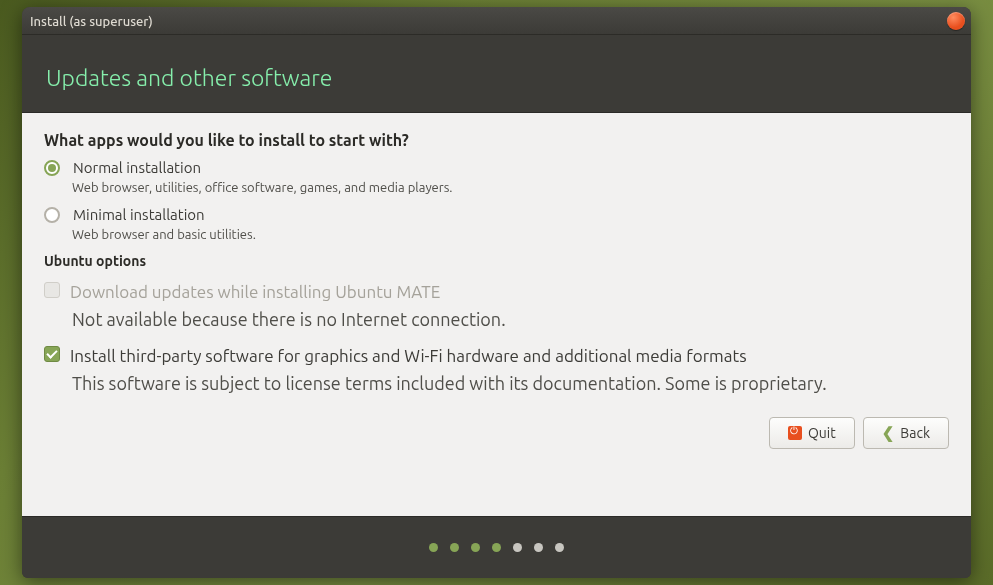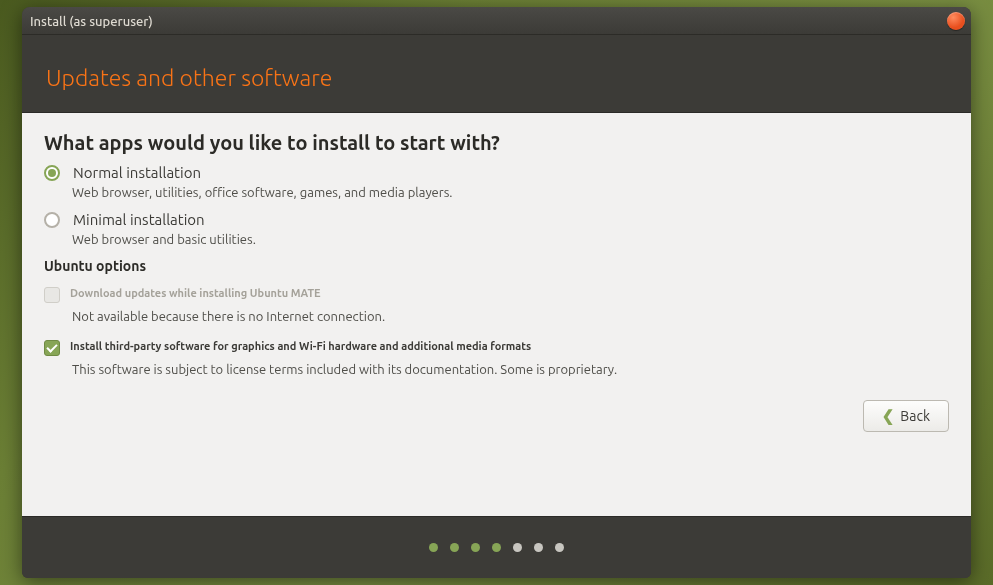--- a/index.html
+++ b/index.html
@@ -51,34 +51,34 @@
       background: radial-gradient(circle at 35% 30%, #ff8b5e, #e84f1e 60%);
       border-radius: 50%;
       cursor: pointer;
       box-shadow: inset 0 1px 1px rgba(255,255,255,0.3), 0 1px 1px rgba(0,0,0,0.4);
     }
     .header {
       padding: 30px 24px 22px 24px;
       background: #3c3b37;
     }
     .header-title {
-      color: #f97316;
+      color: #86efac;
       font-size: 23px;
       font-weight: 300;
     }
     .content {
       background: #f2f1f0;
       flex: 1;
       padding: 18px 22px 18px 22px;
       color: #3c3b37;
       border-top: 1px solid #2b2a27;
     }
     .section-title {
       font-weight: bold;
-      font-size: 20px;
+      font-size: 16px;
       margin-bottom: 10px;
       color: #2c2b27;
     }
     .option-row {
       display: flex;
       align-items: center;
       gap: 13px;
       margin-bottom: 4px;
       cursor: pointer;
     }
@@ -151,30 +151,29 @@
       position: absolute;
       left: 4px;
       top: 1px;
       width: 4px;
       height: 8px;
       border: solid white;
       border-width: 0 2px 2px 0;
       transform: rotate(45deg);
     }
     .checkbox-label {
-      font-size: 11px;
+      font-size: 17px;
       color: #3c3b37;
       line-height: 1.3;
-      font-weight: bold;
     }
     .checkbox-label.disabled {
       color: #a5a29a;
     }
     .checkbox-desc {
-      font-size: 13px;
+      font-size: 18px;
       color: #4f4e49;
       margin-left: 28px;
       margin-bottom: 16px;
     }
     .button-bar {
       display: flex;
       justify-content: flex-end;
       gap: 8px;
       margin-top: 24px;
     }
@@ -265,20 +264,24 @@
     <div class="checkbox-desc">Not available because there is no Internet connection.</div>
 
     <div class="checkbox-row">
       <div class="checkbox checked"></div>
       <span class="checkbox-label">Install third-party software for graphics and Wi-Fi hardware and additional media formats</span>
     </div>
     <div class="checkbox-desc">This software is subject to license terms included with its documentation. Some is proprietary.</div>
 
     <div class="button-bar">
       <button class="btn">
+        <span class="quit-icon"></span>
+        <span>Quit</span>
+      </button>
+      <button class="btn">
         <span class="back-icon">❮</span>
         <span>Back</span>
       </button>
     </div>
   </div>
 
   <div class="footer">
     <div class="dot active"></div>
     <div class="dot active"></div>
     <div class="dot active"></div>

